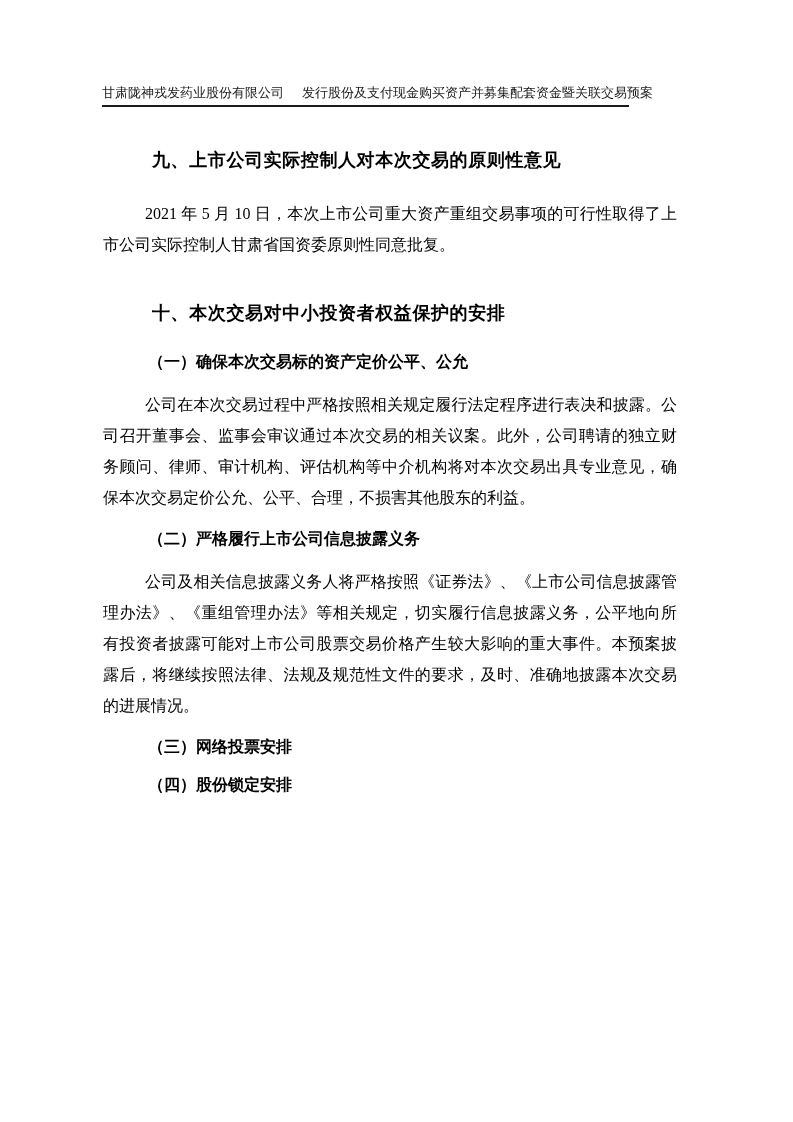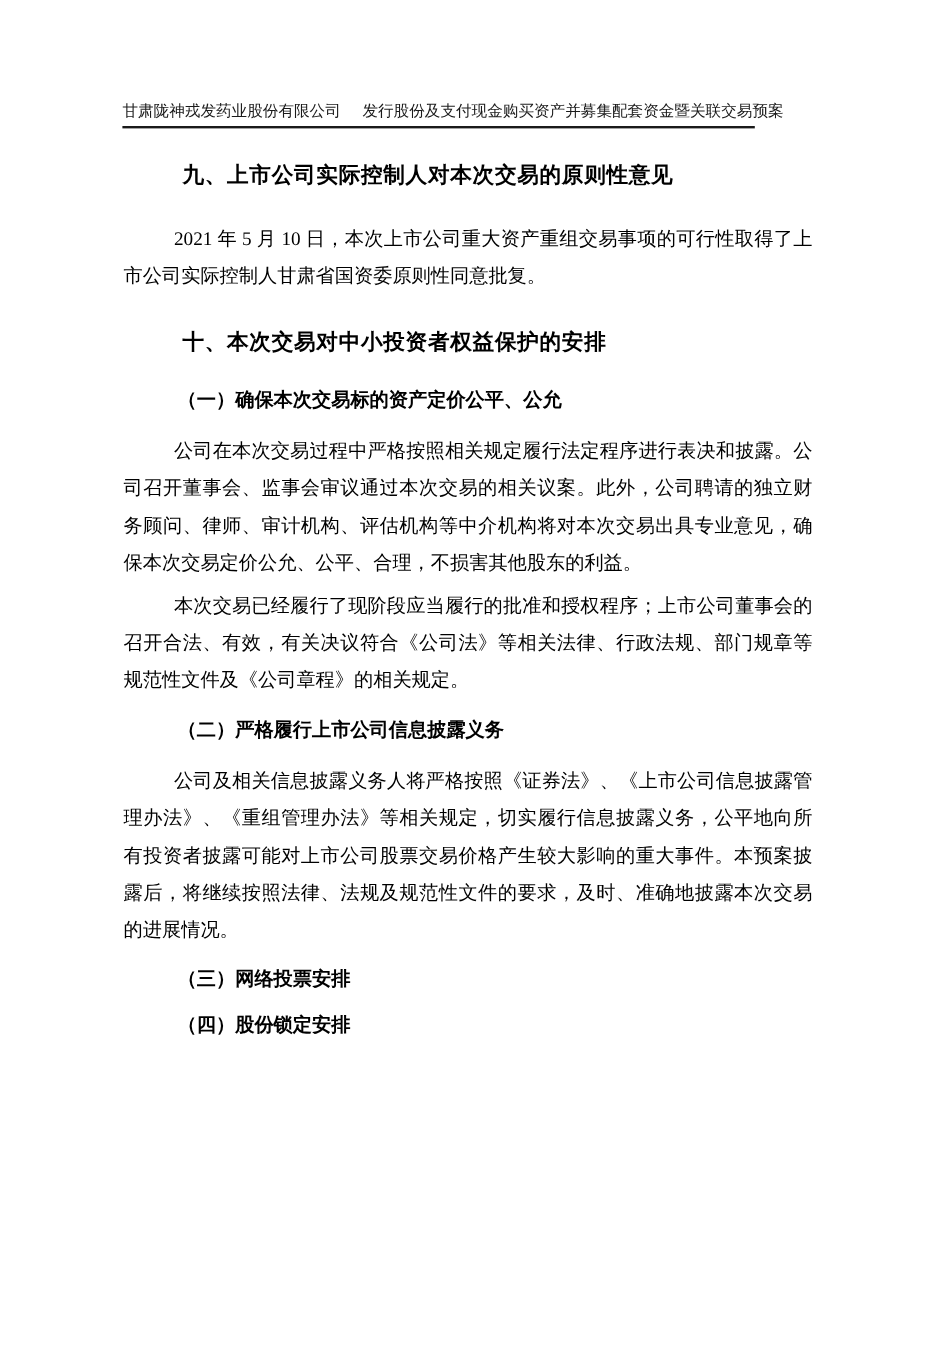--- a/index.html
+++ b/index.html
@@ -33,21 +33,21 @@
     display: inline-block;
     width: 18px;
   }
   .doc-body {
     padding: 0 116px 0 103px;
   }
   .doc-body h2 {
     font-size: 18px;
     line-height: 26px;
     font-weight: bold;
-    margin: 26px 0 25px 0;
+    margin: 40px 0 25px 0;
     padding-left: 49px;
     letter-spacing: 0.6px;
     color: #000000;
   }
   .doc-body h3 {
     font-size: 16px;
     line-height: 22px;
     font-weight: bold;
     margin: 15px 0 16px 0;
     padding-left: 45px;
@@ -68,19 +68,18 @@
 <div class="page">
   <div class="page-header">
     <span>甘肃陇神戎发药业股份有限公司</span><span class="header-gap"></span><span>发行股份及支付现金购买资产并募集配套资金暨关联交易预案</span>
   </div>
   <div class="doc-body" id="doc-body">
       <h2>九、上市公司实际控制人对本次交易的原则性意见</h2>
       <p>2021 年 5 月 10 日，本次上市公司重大资产重组交易事项的可行性取得了上市公司实际控制人甘肃省国资委原则性同意批复。</p>
       <h2>十、本次交易对中小投资者权益保护的安排</h2>
       <h3>（一）确保本次交易标的资产定价公平、公允</h3>
       <p>公司在本次交易过程中严格按照相关规定履行法定程序进行表决和披露。公司召开董事会、监事会审议通过本次交易的相关议案。此外，公司聘请的独立财务顾问、律师、审计机构、评估机构等中介机构将对本次交易出具专业意见，确保本次交易定价公允、公平、合理，不损害其他股东的利益。</p>
-      <p>本次交易已经履行了现阶段应当履行的批准和授权程序；上市公司董事会的召开合法、有效，有关决议符合《公司法》等相关法律、行政法规、部门规章等规范性文件及《公司章程》的相关规定。</p>
       <h3>（二）严格履行上市公司信息披露义务</h3>
       <p>公司及相关信息披露义务人将严格按照《证券法》、《上市公司信息披露管理办法》、《重组管理办法》等相关规定，切实履行信息披露义务，公平地向所有投资者披露可能对上市公司股票交易价格产生较大影响的重大事件。本预案披露后，将继续按照法律、法规及规范性文件的要求，及时、准确地披露本次交易的进展情况。</p>
       <h3>（三）网络投票安排</h3>
       <h3>（四）股份锁定安排</h3>
     </div>
 </div>
 
 </body></html>

